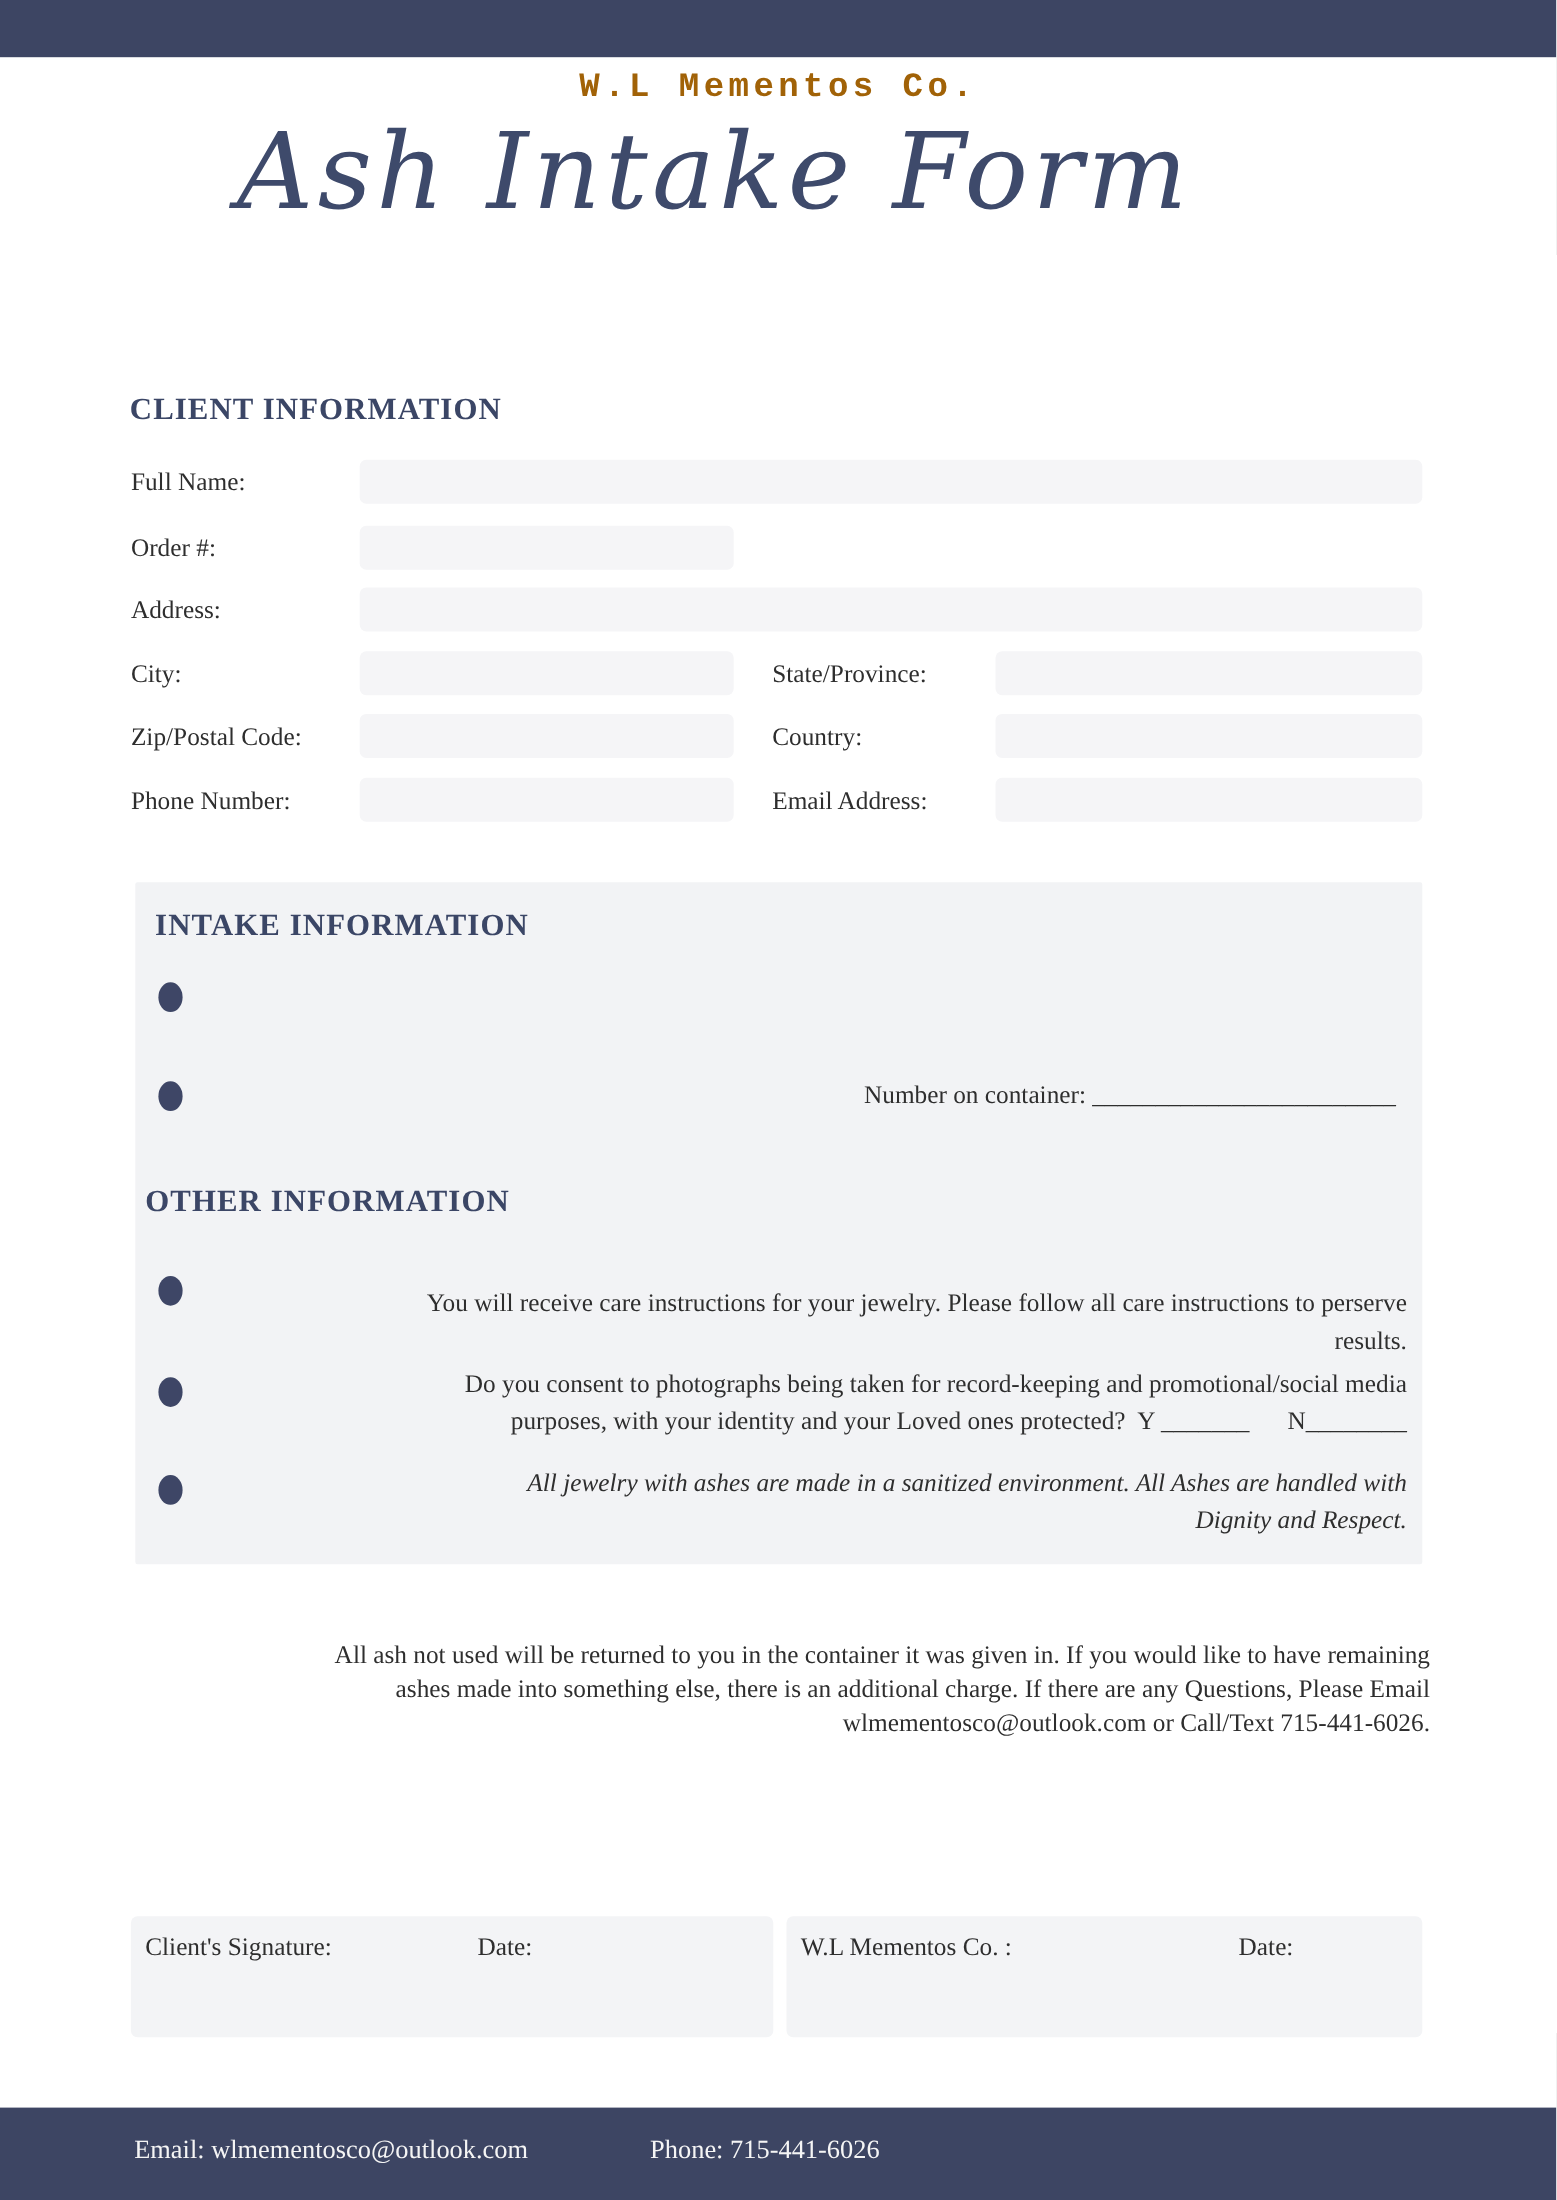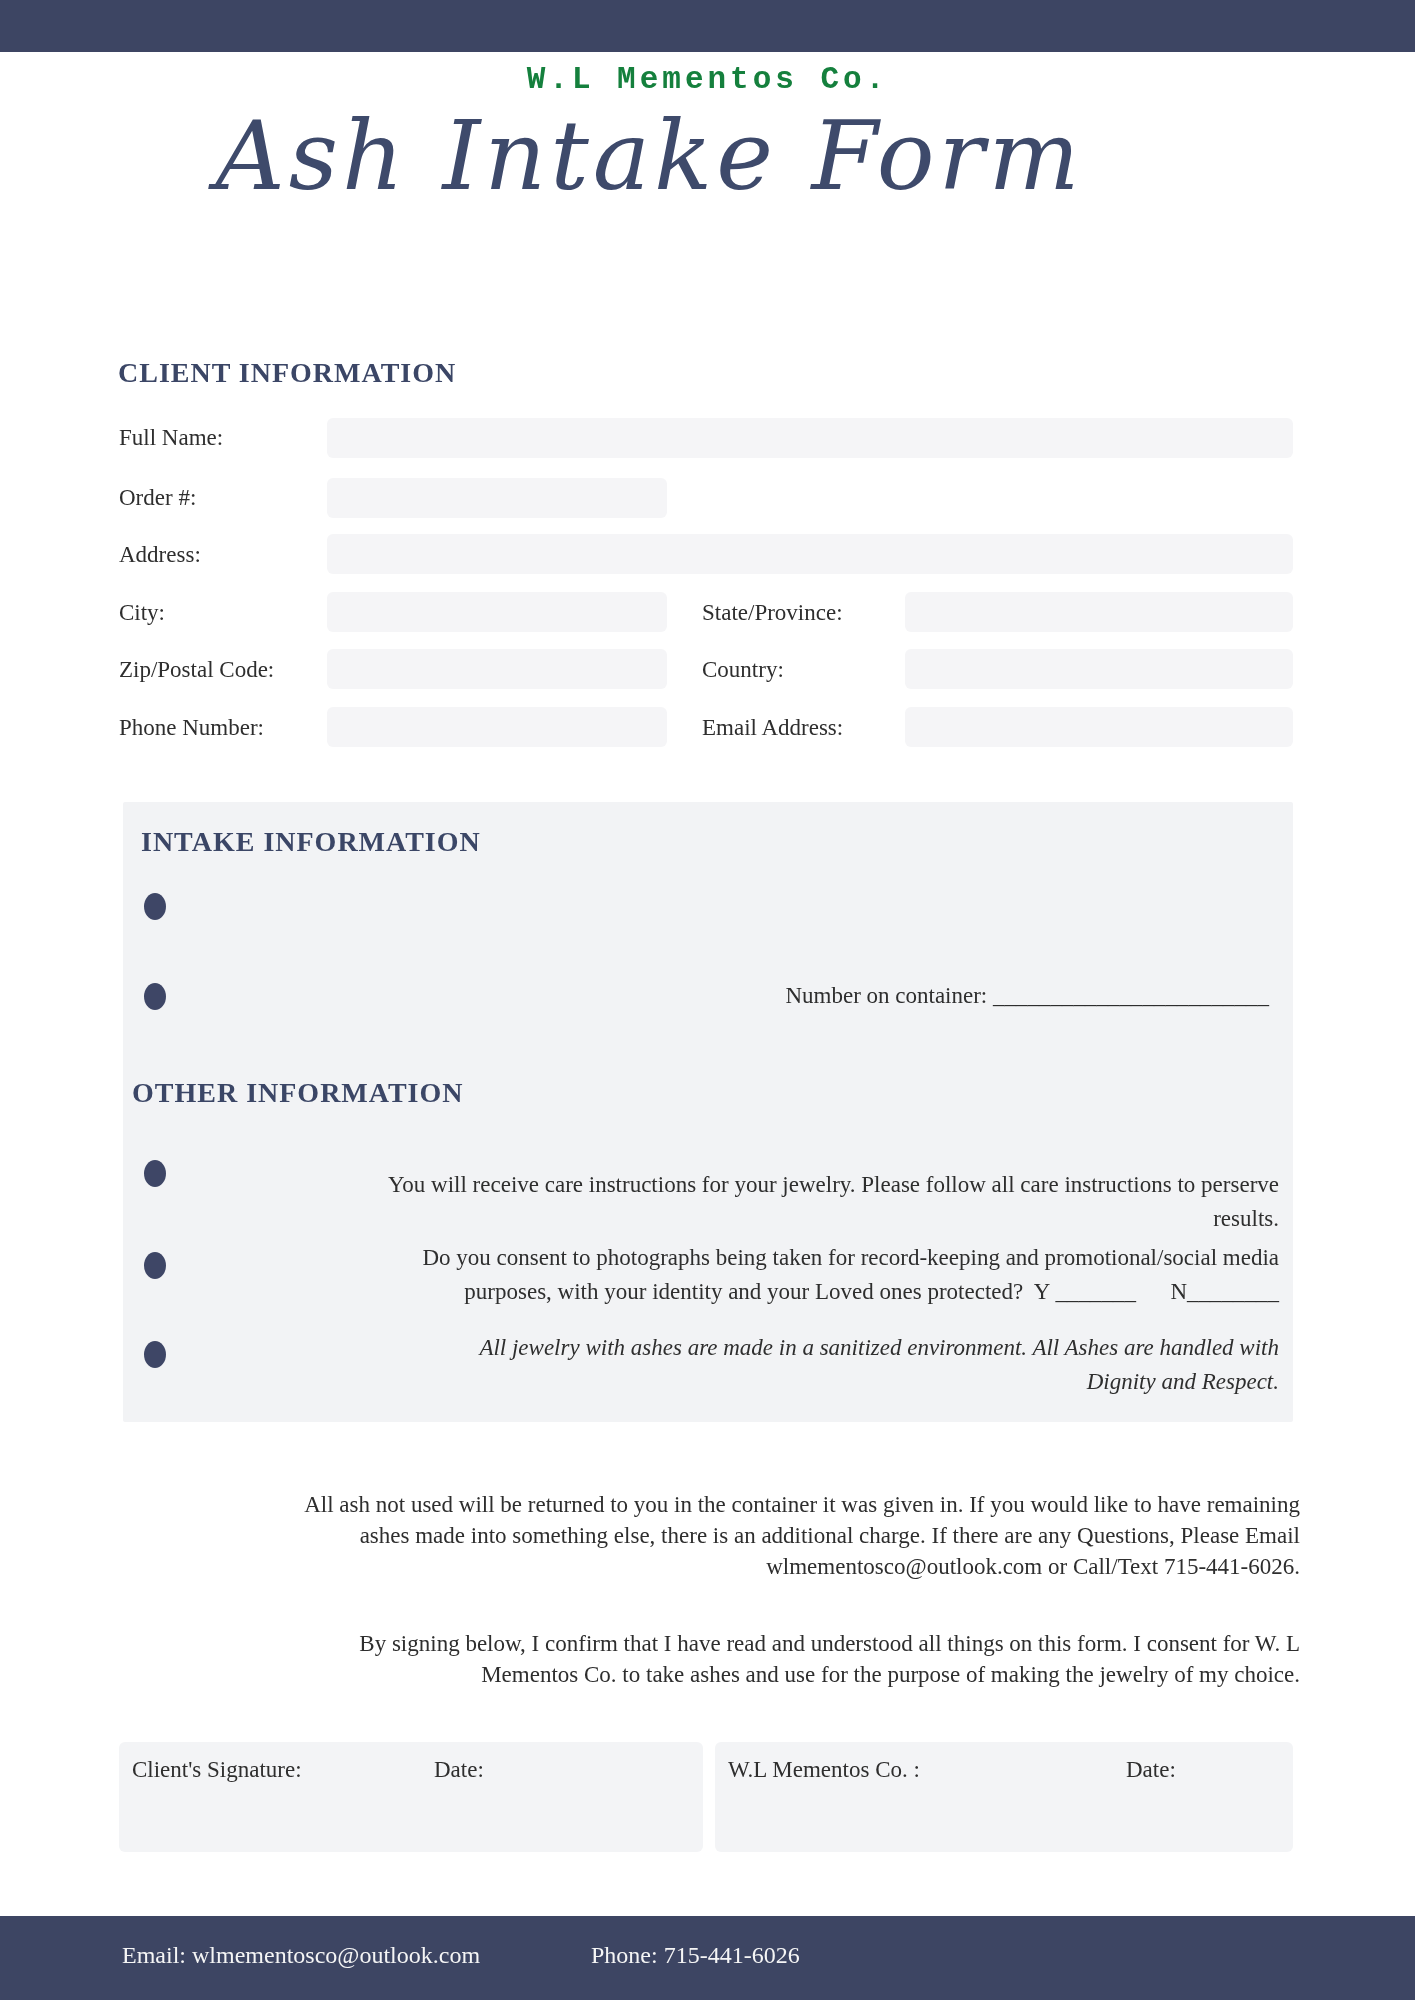--- a/index.html
+++ b/index.html
@@ -6,21 +6,21 @@
   .page{
     position:relative;width:1415px;height:2000px;margin:0 auto;
     background:#ffffff;overflow:hidden;
     font-family:"Liberation Serif", serif;color:#2e2e2e;
   }
   .abs{position:absolute;text-align:right;}
   .topbar{left:0;top:0;width:1415px;height:52px;background:#3d4563;}
   .company{
     left:0;top:62px;width:1415px;text-align:center;
     font-family:"Liberation Mono","DejaVu Sans Mono",monospace;
-    font-size:31px;font-weight:bold;letter-spacing:4px;color:#15803d;
+    font-size:31px;font-weight:bold;letter-spacing:4px;color:#a16207;
   }
   .script-title{
     left:0;top:96px;width:1299px;text-align:center;
     font-family:"DejaVu Serif", serif;font-style:italic;
     font-size:96px;line-height:120px;color:#3e4a6b;letter-spacing:4px;
   }
   .heading{
     font-size:28px;font-weight:bold;color:#3b4666;letter-spacing:1px;
     font-family:"Liberation Serif", serif;white-space:nowrap;
   }
@@ -93,22 +93,20 @@
   <div class="abs btext" style="left:209px;top:1241px;width:1070px;">Do you consent to photographs being taken for record-keeping and promotional/social media
 purposes, with your identity and your Loved ones protected?  Y _______      N________</div>
 
   <div class="abs bullet" style="left:144px;top:1341px;"></div>
   <div class="abs btext" style="left:209px;top:1331px;width:1070px;font-style:italic;">All jewelry with ashes are made in a sanitized environment. All Ashes are handled with
 Dignity and Respect.</div>
 
   <div class="abs para" style="left:120px;top:1489px;width:1180px;">All ash not used will be returned to you in the container it was given in. If you would like to have remaining
 ashes made into something else, there is an additional charge. If there are any Questions, Please Email
 wlmementosco@outlook.com or Call/Text 715-441-6026.</div>
-  <div class="abs para" style="left:120px;top:1628px;width:1180px;">By signing below, I confirm that I have read and understood all things on this form. I consent for W. L
-Mementos Co. to take ashes and use for the purpose of making the jewelry of my choice.</div>
 
   <div class="abs sigbox" style="left:119px;top:1742px;width:584px;"></div>
   <div class="abs lbl" style="left:132px;top:1756px;">Client's Signature:</div>
   <div class="abs lbl" style="left:434px;top:1756px;">Date:</div>
 
   <div class="abs sigbox" style="left:715px;top:1742px;width:578px;"></div>
   <div class="abs lbl" style="left:728px;top:1756px;">W.L Mementos Co. :</div>
   <div class="abs lbl" style="left:1126px;top:1756px;">Date:</div>
 
   <div class="abs footerbar"></div>

